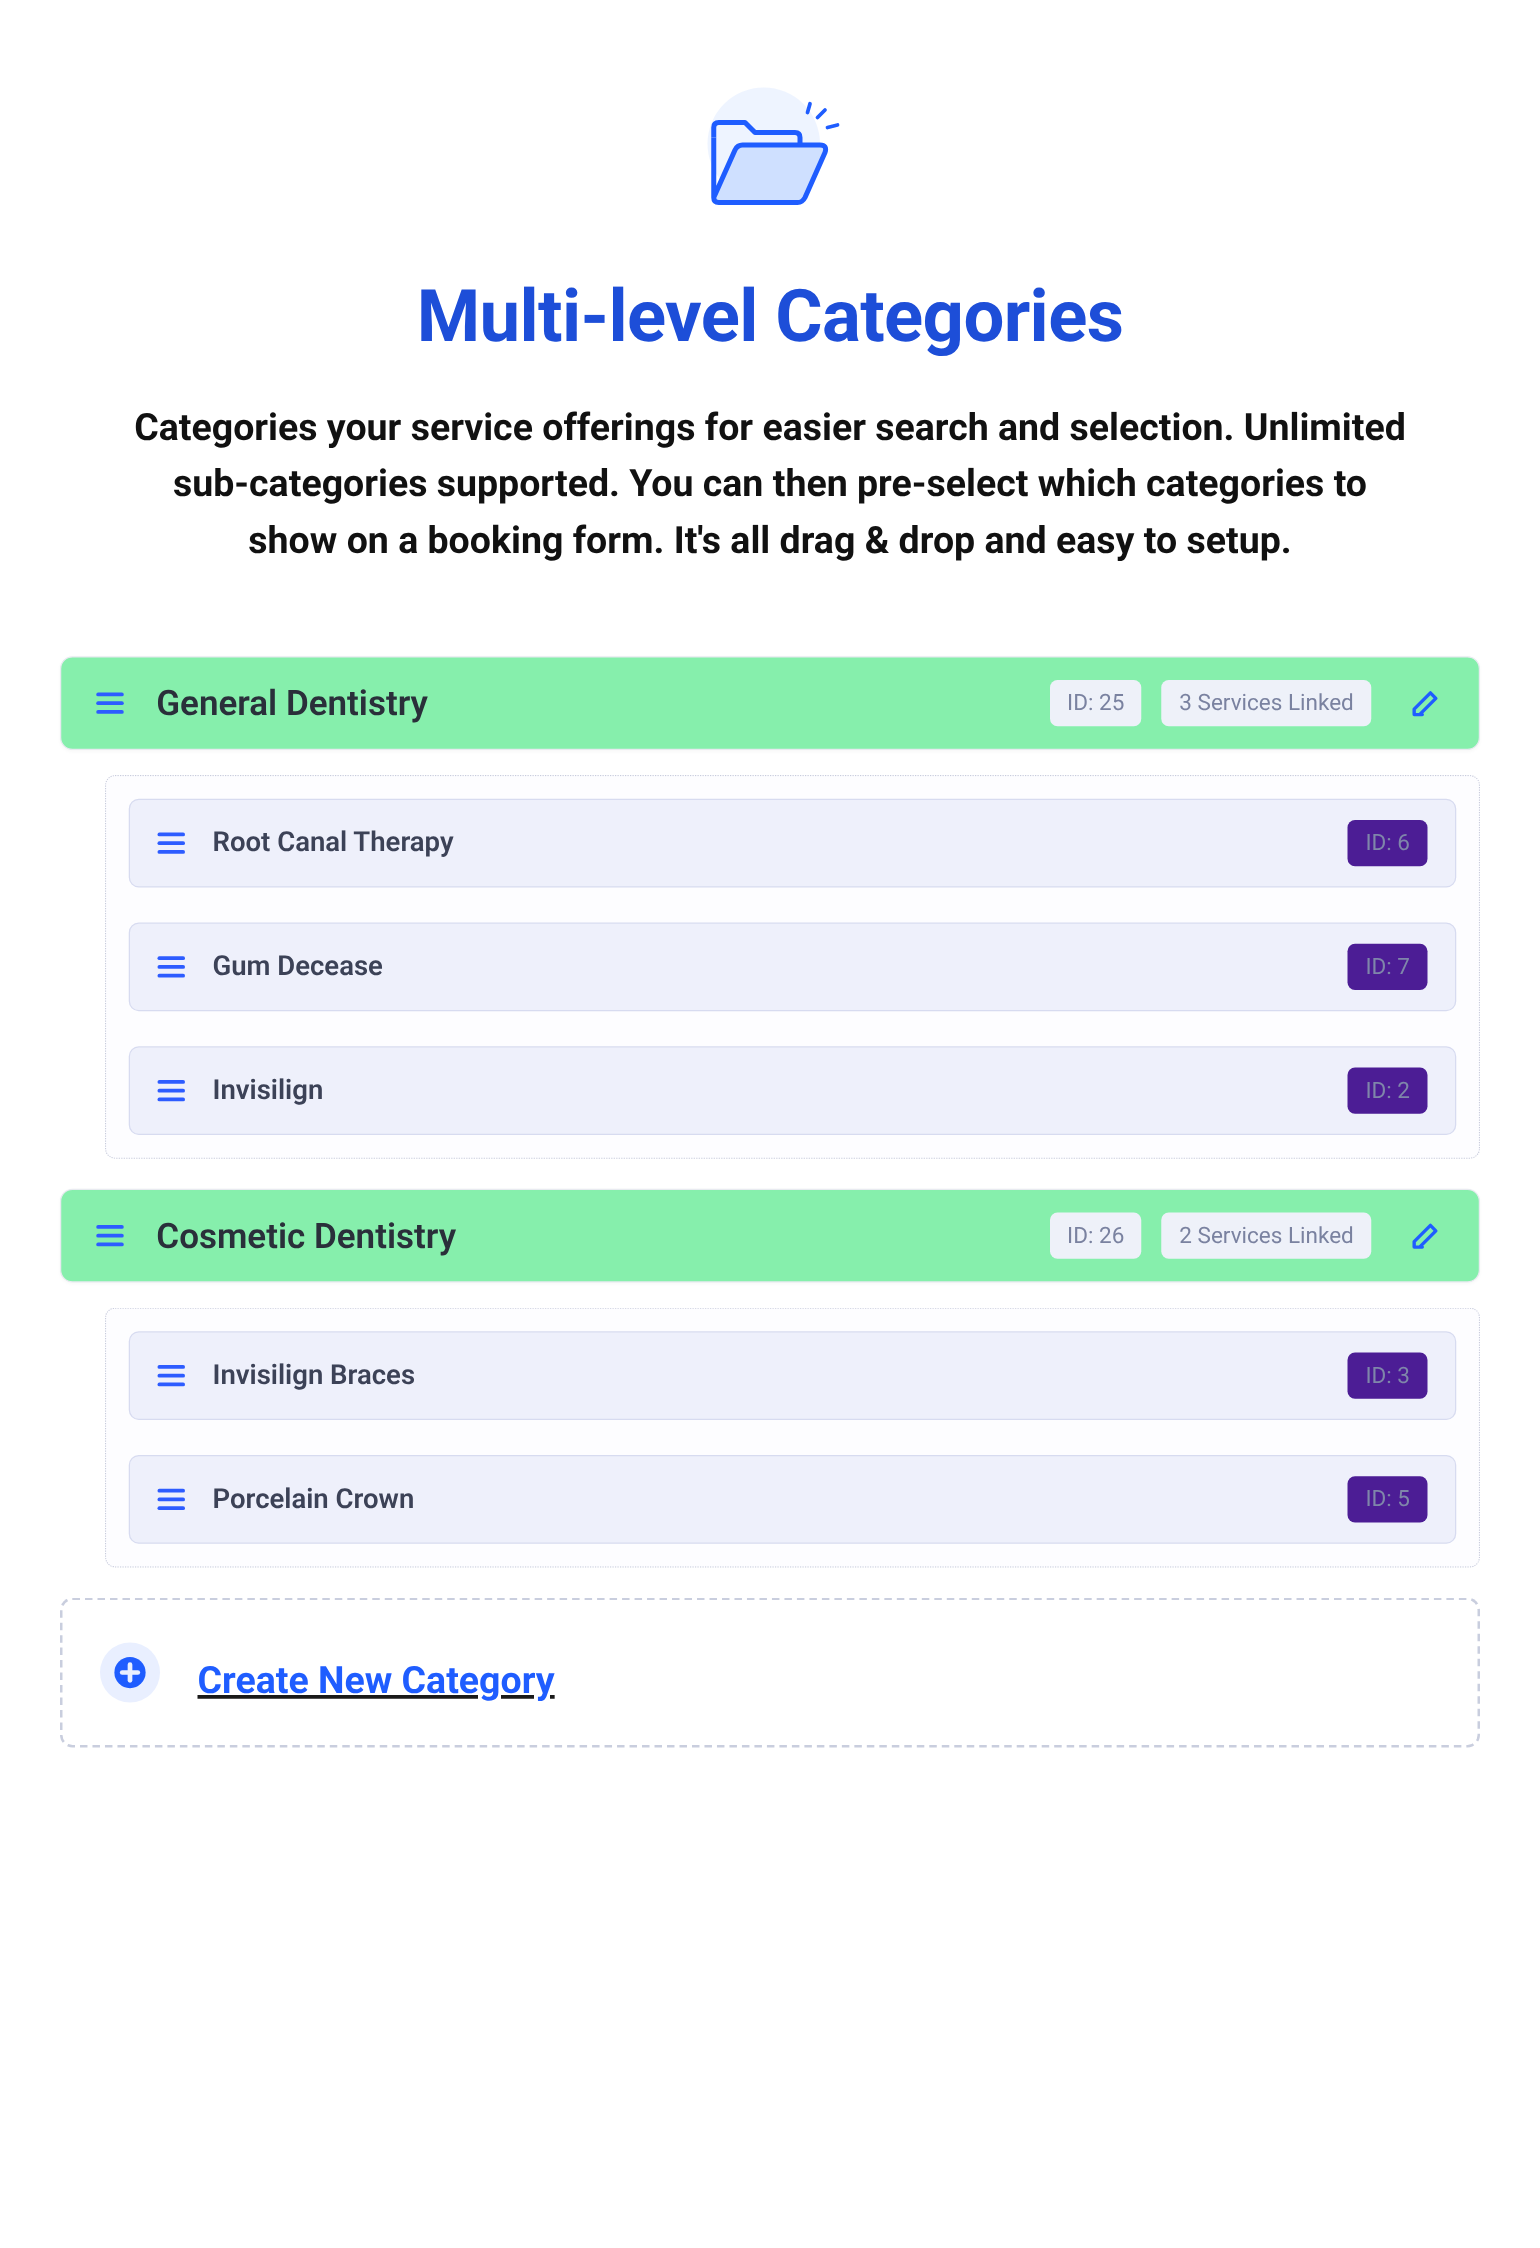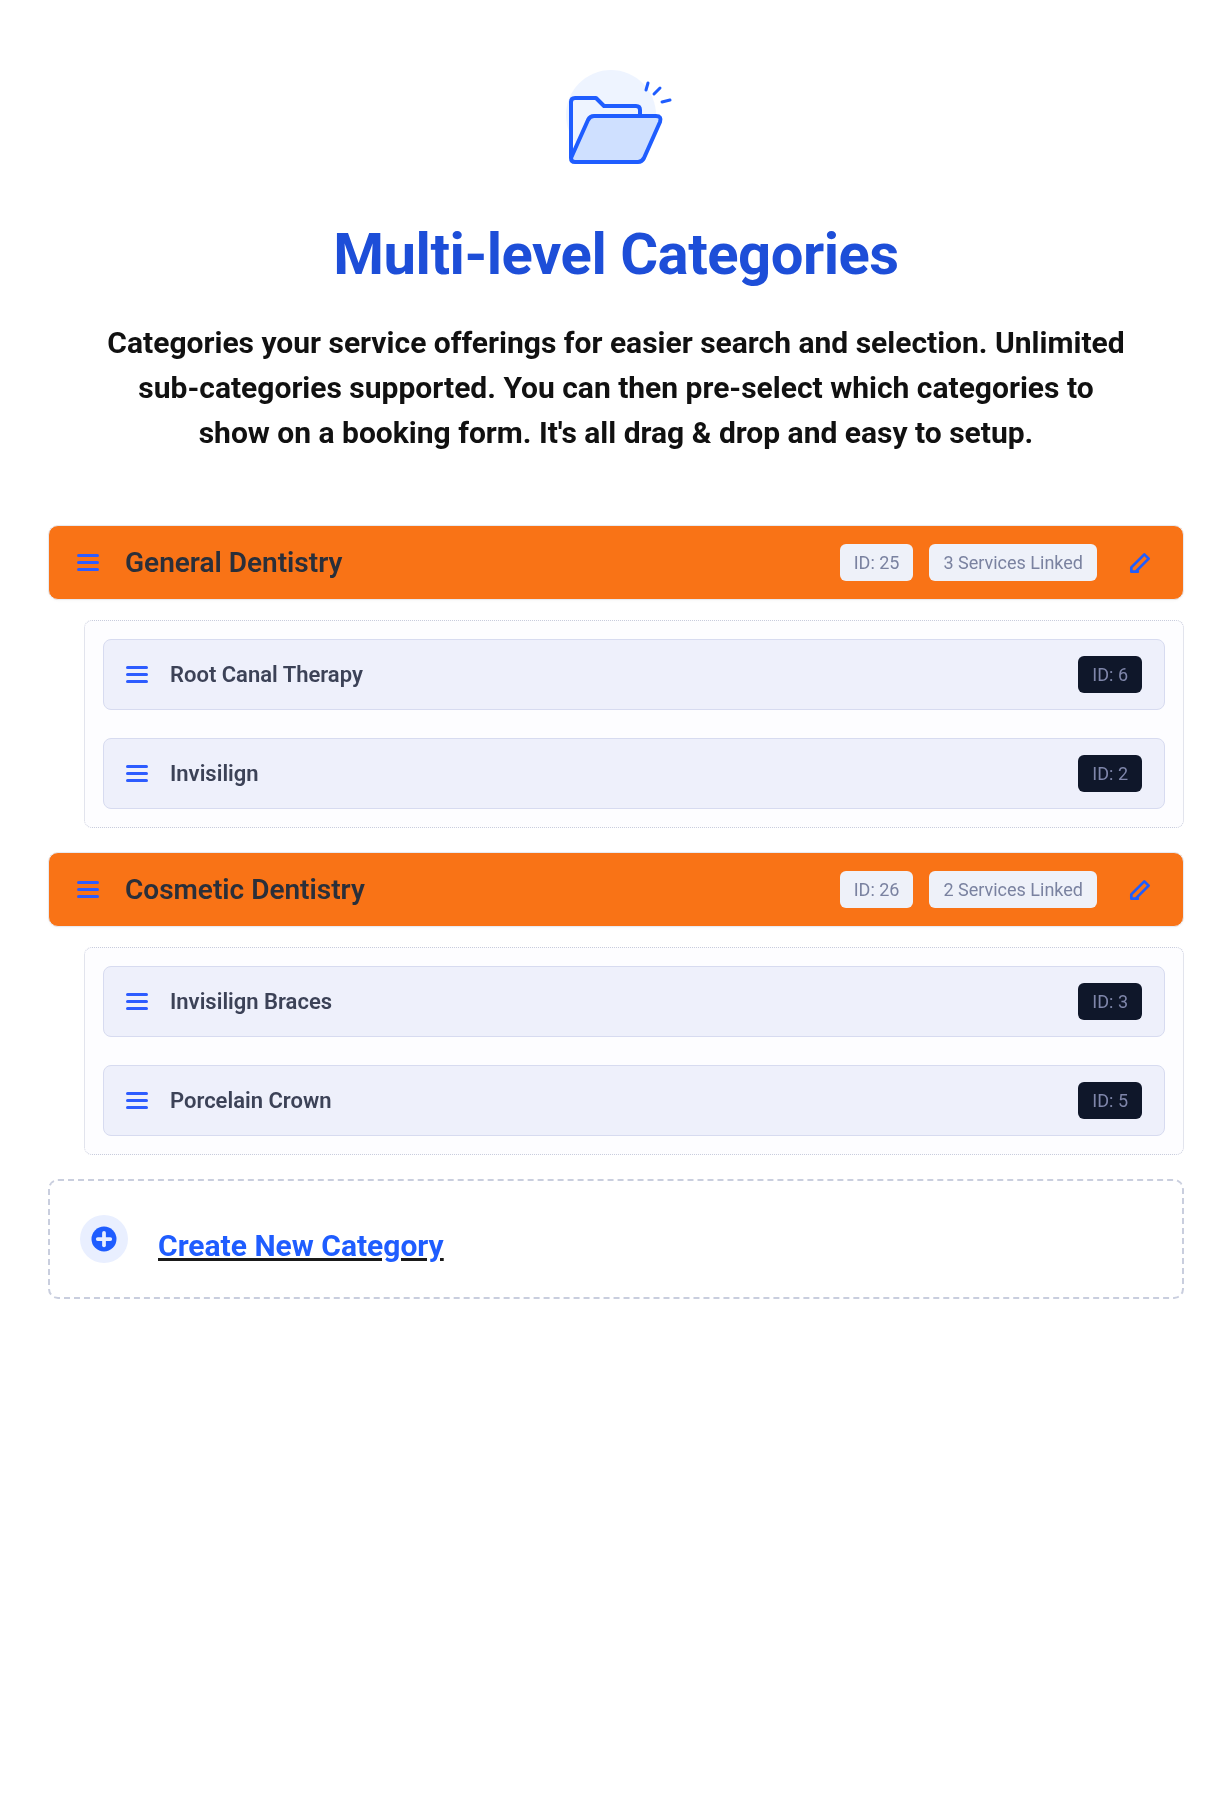--- a/index.html
+++ b/index.html
@@ -47,21 +47,21 @@
 p.page-desc {
   text-align: center;
   font-size: 30px;
   font-weight: 700;
   line-height: 1.5;
   color: #111;
   max-width: 1020px;
   margin: 0 auto 70px;
 }
 .category-card {
-  background: #f97316;
+  background: #86efac;
   border: 1px solid #e8eaf0;
   border-radius: 10px;
   padding: 18px 28px;
   display: flex;
   align-items: center;
   box-shadow: 0 1px 3px rgba(0,0,0,0.03);
   margin-bottom: 20px;
 }
 .drag-icon {
   display: flex;
@@ -121,21 +121,21 @@
   margin-bottom: 28px;
 }
 .sub-item:last-child { margin-bottom: 0; margin-top: 16px; }
 .sub-item .drag-icon { margin-right: 20px; }
 .sub-title {
   font-size: 22px;
   font-weight: 600;
   color: #3c4257;
 }
 .sub-item .badge {
-  background: #0f172a;
+  background: #4c1d95;
   color: #7f86aa;
 }
 .create-card {
   border: 2px dashed #c9cede;
   border-radius: 10px;
   padding: 34px 30px;
   display: flex;
   align-items: flex-end;
   gap: 30px;
   margin-top: 10px;
@@ -204,20 +204,30 @@
     <div class="sub-title">Root Canal Therapy</div>
     <div class="spacer"></div>
     <div class="badge">ID: 6</div>
   </div>
   <div class="sub-item">
     <div class="drag-icon">
         <span></span>
         <span></span>
         <span></span>
       </div>
+    <div class="sub-title">Gum Decease</div>
+    <div class="spacer"></div>
+    <div class="badge">ID: 7</div>
+  </div>
+  <div class="sub-item">
+    <div class="drag-icon">
+        <span></span>
+        <span></span>
+        <span></span>
+      </div>
     <div class="sub-title">Invisilign</div>
     <div class="spacer"></div>
     <div class="badge">ID: 2</div>
   </div>
 </div>
 
 <div class="category-card">
   <div class="drag-icon">
       <span></span>
       <span></span>

